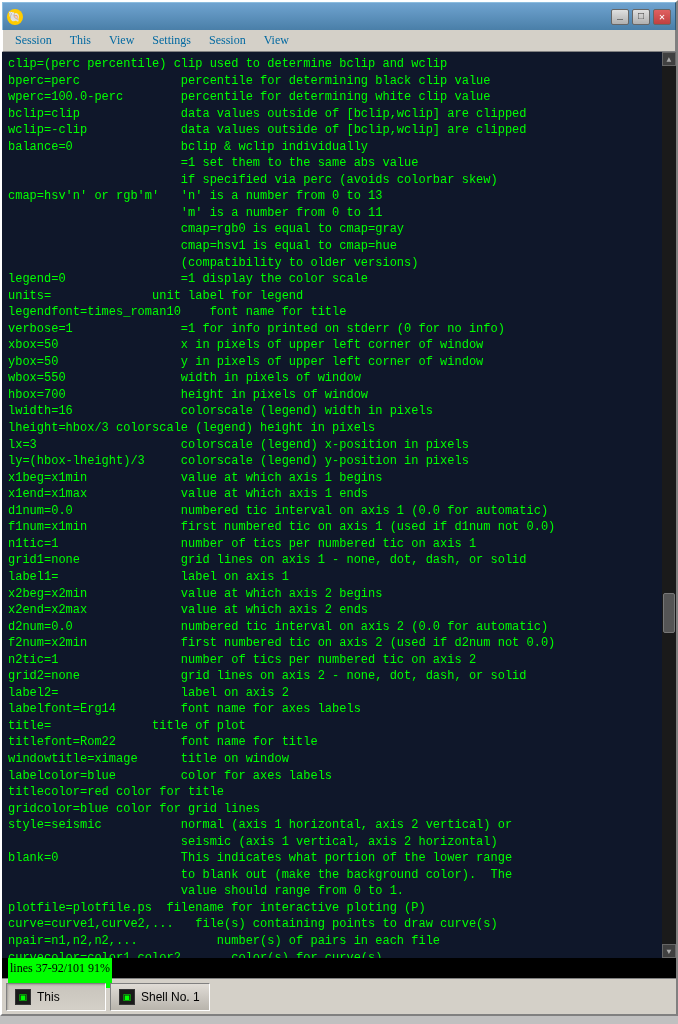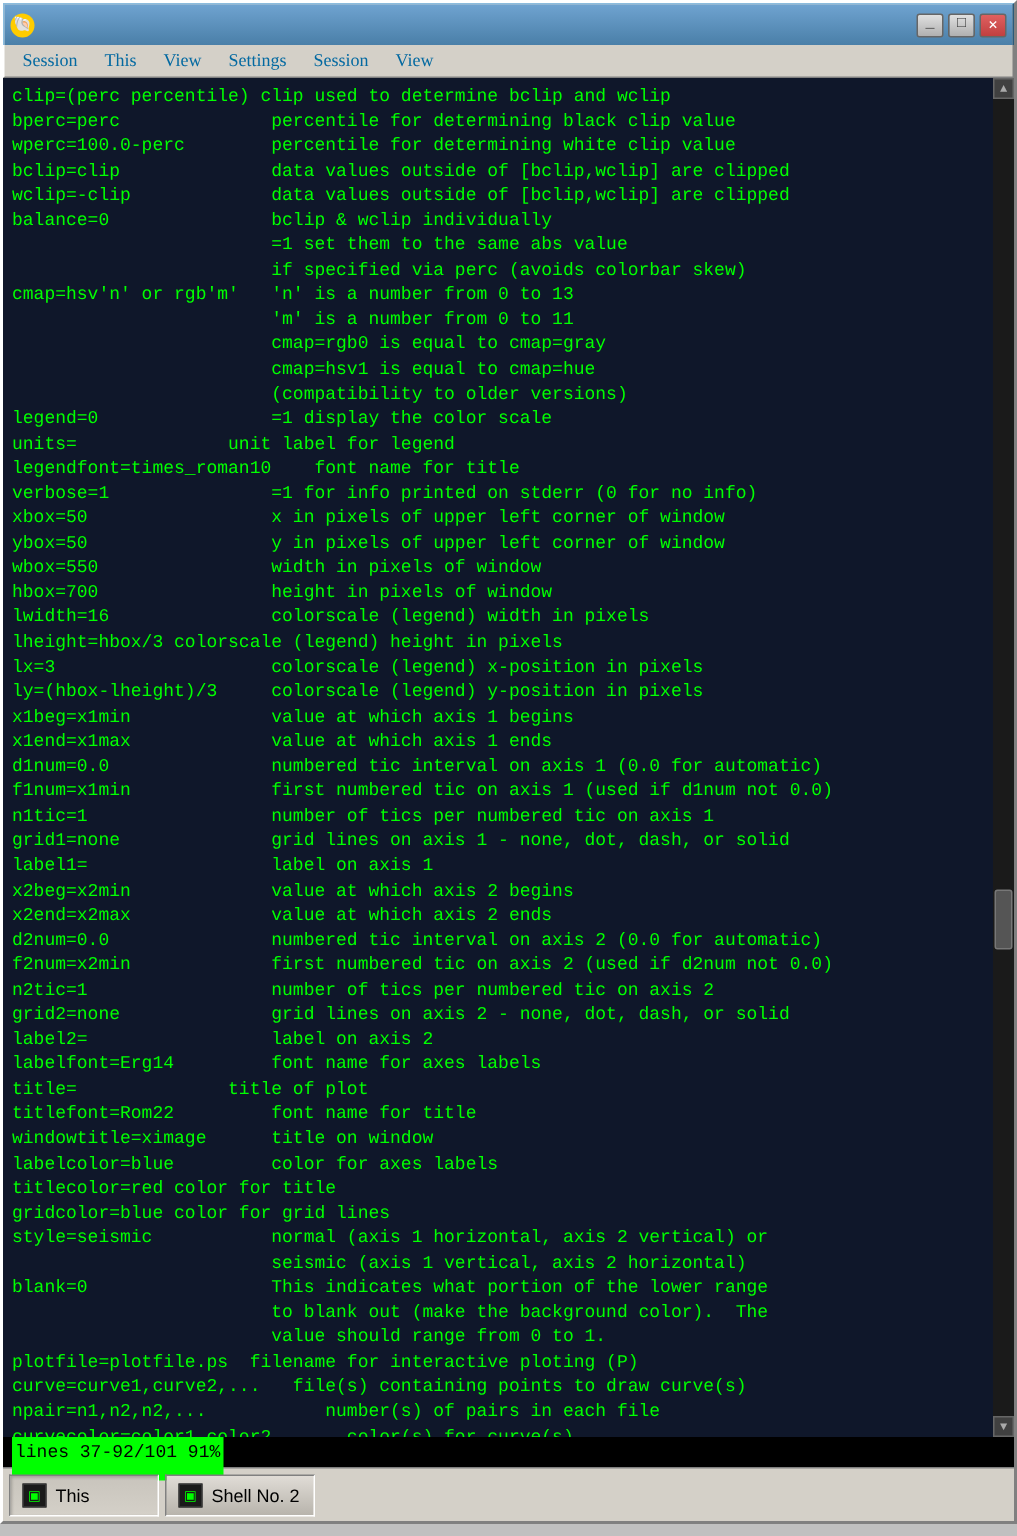--- a/index.html
+++ b/index.html
@@ -195,20 +195,21 @@
       display: flex;
       align-items: center;
       padding: 0 6px;
       font-family: 'Courier New', Courier, monospace;
       font-size: 12px;
     }
     .status-highlight {
       background: #00ff00;
       color: #000;
       padding: 12px 2px;
+      font-family: Liberation Serif, serif;
     }
 
     .outer-window {
       border: 2px solid;
       border-color: #ffffff #808080 #808080 #ffffff;
       width: 678px;
     }
   </style>
 </head>
 <body>
@@ -310,16 +311,16 @@
     <span class="status-highlight">lines 37-92/101 91%</span>
   </div>
 
   <div class="taskbar">
     <div class="taskbar-item active">
       <div class="taskbar-icon">▣</div>
       <span>This</span>
     </div>
     <div class="taskbar-item">
       <div class="taskbar-icon">▣</div>
-      <span>Shell No. 2</span>
+      <span>Shell No. 1</span>
     </div>
   </div>
 </div>
 
 </body></html>

